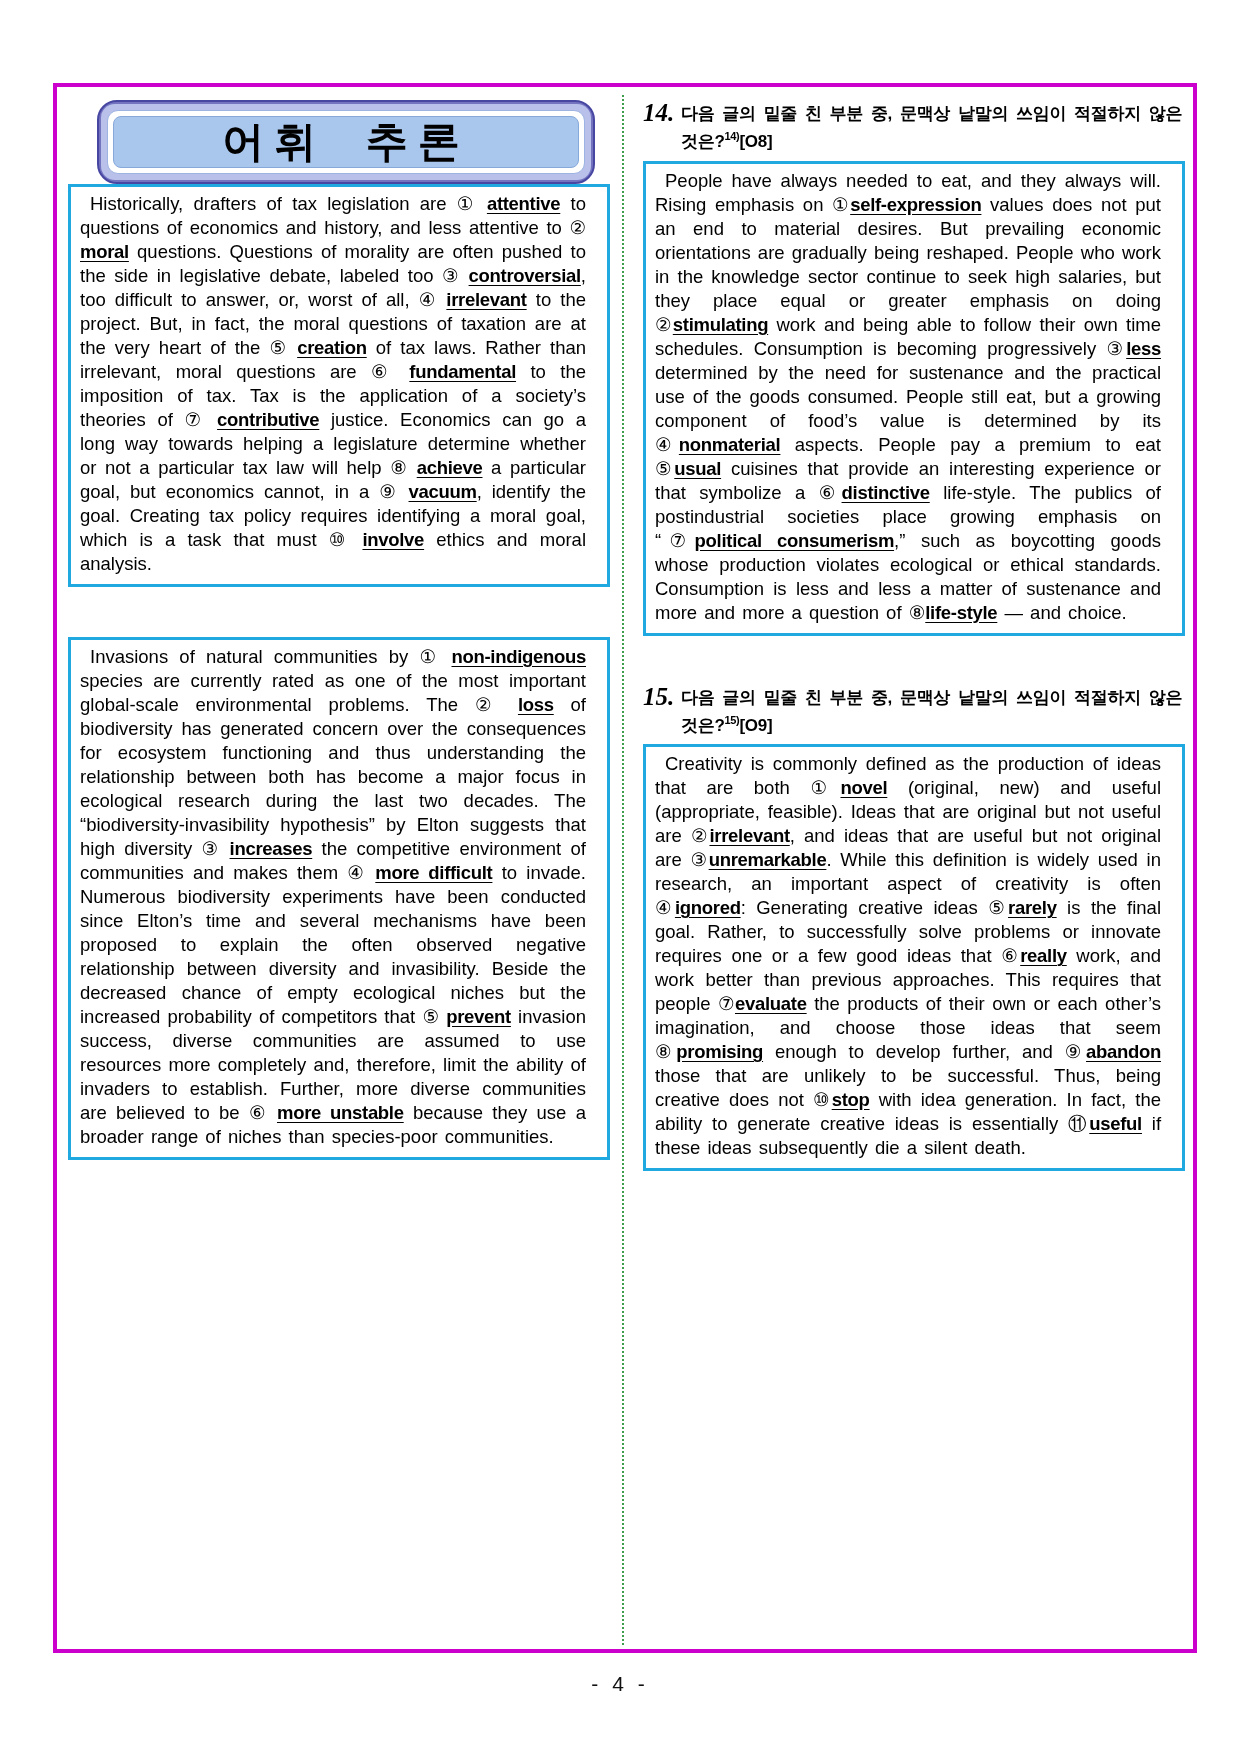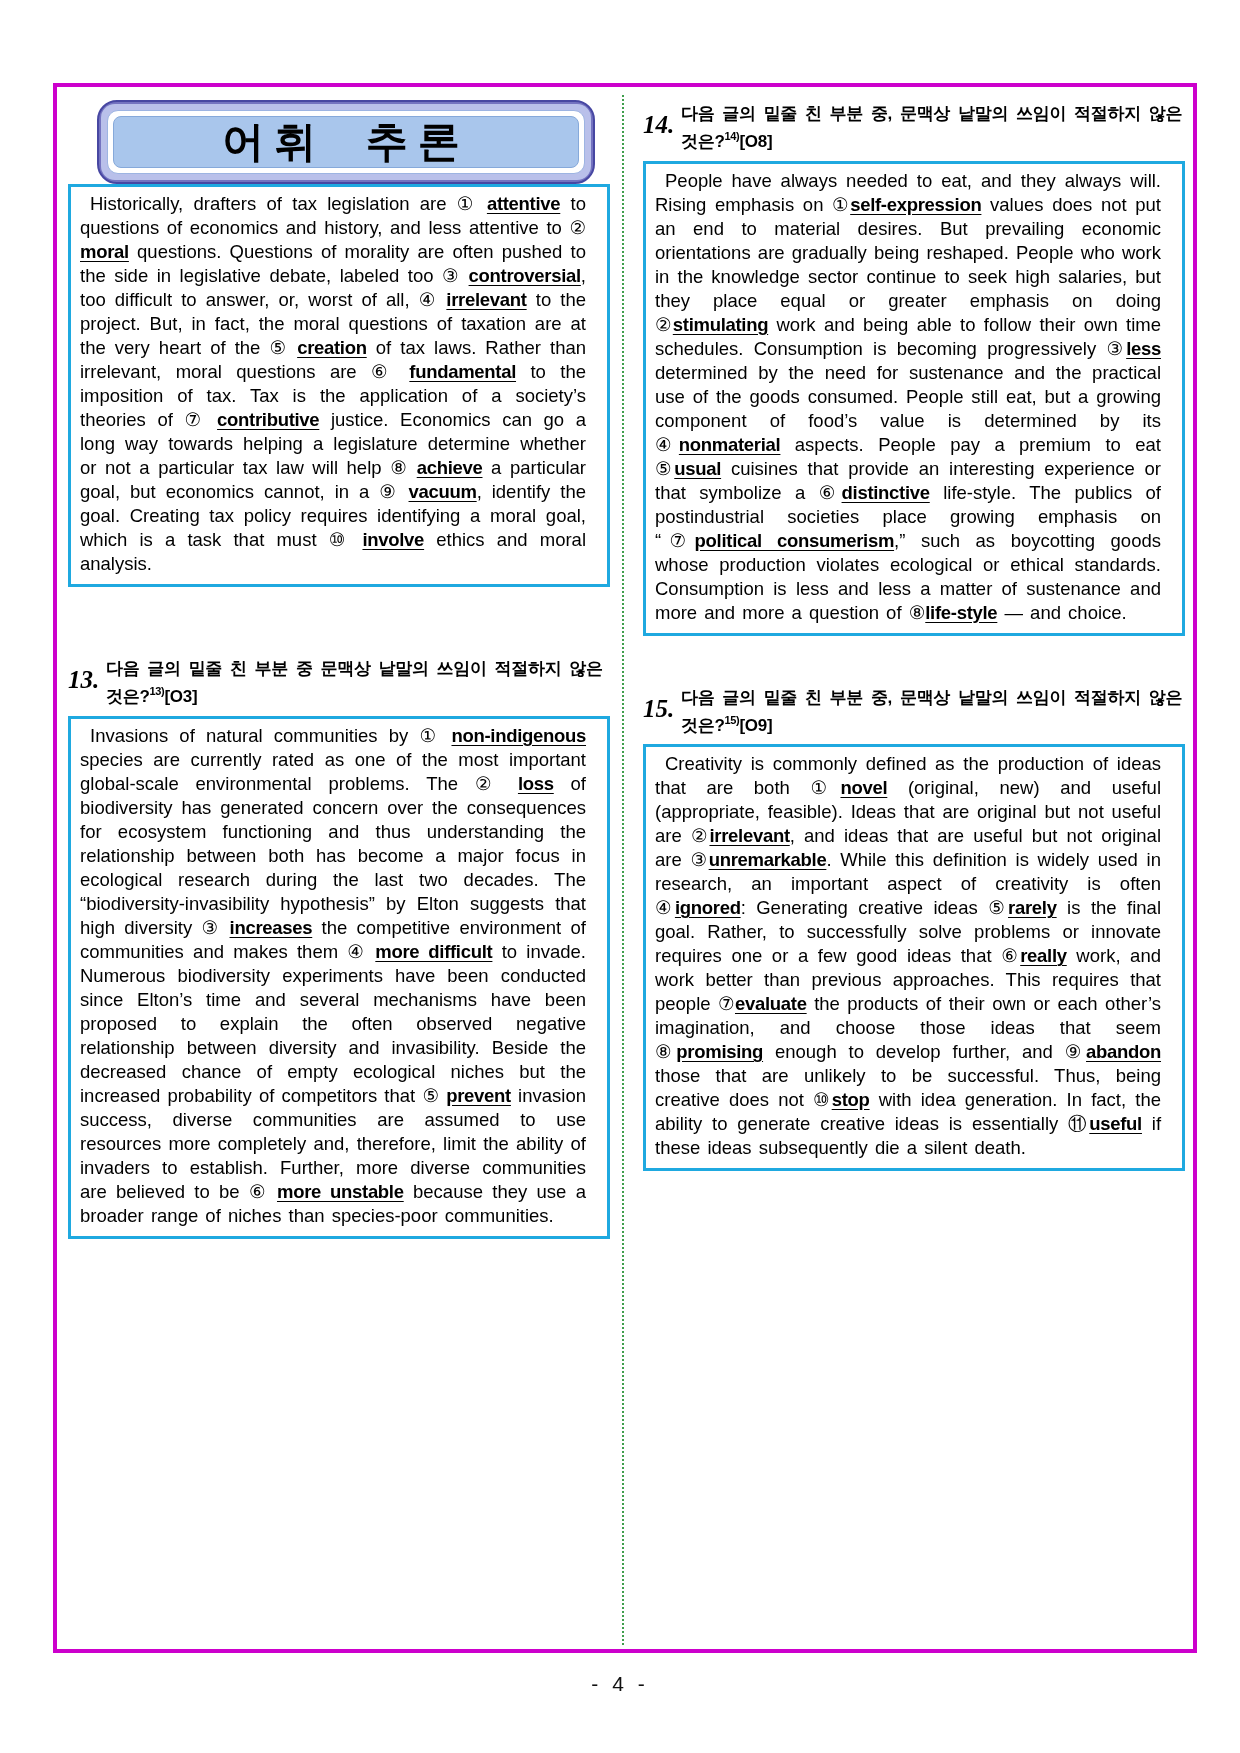--- a/index.html
+++ b/index.html
@@ -43,21 +43,21 @@
   .title-text {
     font-size:42px; font-weight:bold; color:#000;
     letter-spacing:10px; word-spacing:18px; line-height:1;
     font-family:"Liberation Sans", sans-serif;
   }
 
   .q-header { display:flex; margin-top:20px; margin-bottom:8px; }
   .q-num {
     flex:0 0 38px;
     font-family:"Liberation Serif", serif; font-style:italic; font-weight:bold;
-    font-size:25px; line-height:22px;margin-top:12px;
+    font-size:25px; line-height:22px;
   }
   .q-prompt {
     font-size:17px; font-weight:bold; line-height:23px;
     word-spacing:3.5px; letter-spacing:-0.3px;
   }
   .q-prompt sup { font-size:11px; }
   .q-tag { font-weight:bold; }
 
   .passage {
     border:3px solid #1fa9e0; background:#fff;
@@ -92,24 +92,20 @@
     </div>
   </div>
 
   <div>
     <div class="passage">Historically, drafters of tax legislation are <span class="circ">①</span> <span class="marked">attentive</span> to questions of economics and history, and less attentive to <span class="circ">②</span> <span class="marked">moral</span> questions. Questions of morality are often pushed to the side in legislative debate, labeled too <span class="circ">③</span> <span class="marked">controversial</span>, too difficult to answer, or, worst of all, <span class="circ">④</span> <span class="marked">irrelevant</span> to the project. But, in fact, the moral questions of taxation are at the very heart of the <span class="circ">⑤</span> <span class="marked">creation</span> of tax laws. Rather than irrelevant, moral questions are <span class="circ">⑥</span> <span class="marked">fundamental</span> to the imposition of tax. Tax is the application of a society’s theories of <span class="circ">⑦</span> <span class="marked">contributive</span> justice. Economics can go a long way towards helping a legislature determine whether or not a particular tax law will help <span class="circ">⑧</span> <span class="marked">achieve</span> a particular goal, but economics cannot, in a <span class="circ">⑨</span> <span class="marked">vacuum</span>, identify the goal. Creating tax policy requires identifying a moral goal, which is a task that must <span class="circ">⑩</span> <span class="marked">involve</span> ethics and moral analysis.</div>
   </div>
 
   <div class="gap-13"></div>
 
   <div>
-    <div class="q-header">
-      <span class="q-num">13.</span>
-      <div class="q-prompt"><span>다음 글의 밑줄 친 부분 중 문맥상 낱말의 쓰임이 적절하지 않은 것은?</span><sup>13)</sup><span class="q-tag">[O3]</span></div>
-    </div>
     <div class="passage">Invasions of natural communities by <span class="circ">①</span> <span class="marked">non-indigenous</span> species are currently rated as one of the most important global-scale environmental problems. The <span class="circ">②</span> <span class="marked">loss</span> of biodiversity has generated concern over the consequences for ecosystem functioning and thus understanding the relationship between both has become a major focus in ecological research during the last two decades. The “biodiversity-invasibility hypothesis” by Elton suggests that high diversity <span class="circ">③</span> <span class="marked">increases</span> the competitive environment of communities and makes them <span class="circ">④</span> <span class="marked">more difficult</span> to invade. Numerous biodiversity experiments have been conducted since Elton’s time and several mechanisms have been proposed to explain the often observed negative relationship between diversity and invasibility. Beside the decreased chance of empty ecological niches but the increased probability of competitors that <span class="circ">⑤</span> <span class="marked">prevent</span> invasion success, diverse communities are assumed to use resources more completely and, therefore, limit the ability of invaders to establish. Further, more diverse communities are believed to be <span class="circ">⑥</span> <span class="marked">more unstable</span> because they use a broader range of niches than species-poor communities.</div>
   </div>
 
 </div>
 
 <div class="col col-right">
 
   <div>
     <div class="q-header" style="margin-top:2px;">
       <span class="q-num">14.</span>

